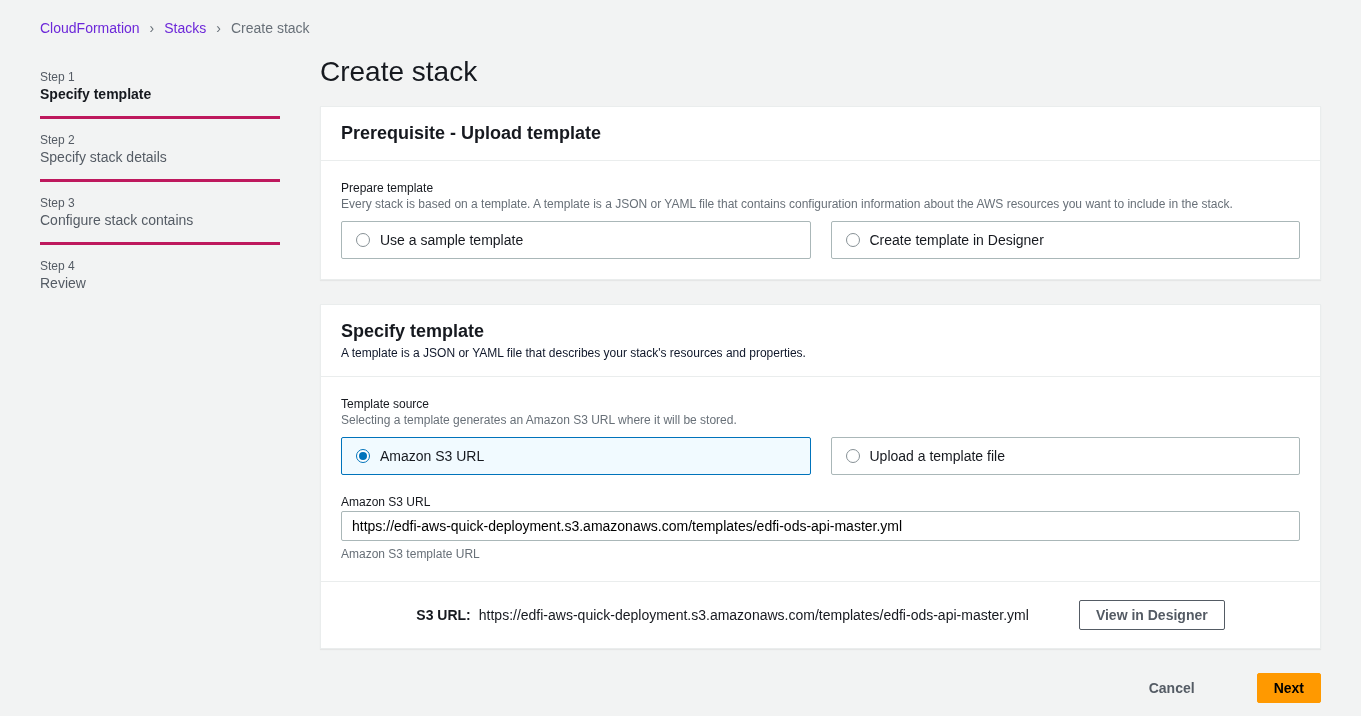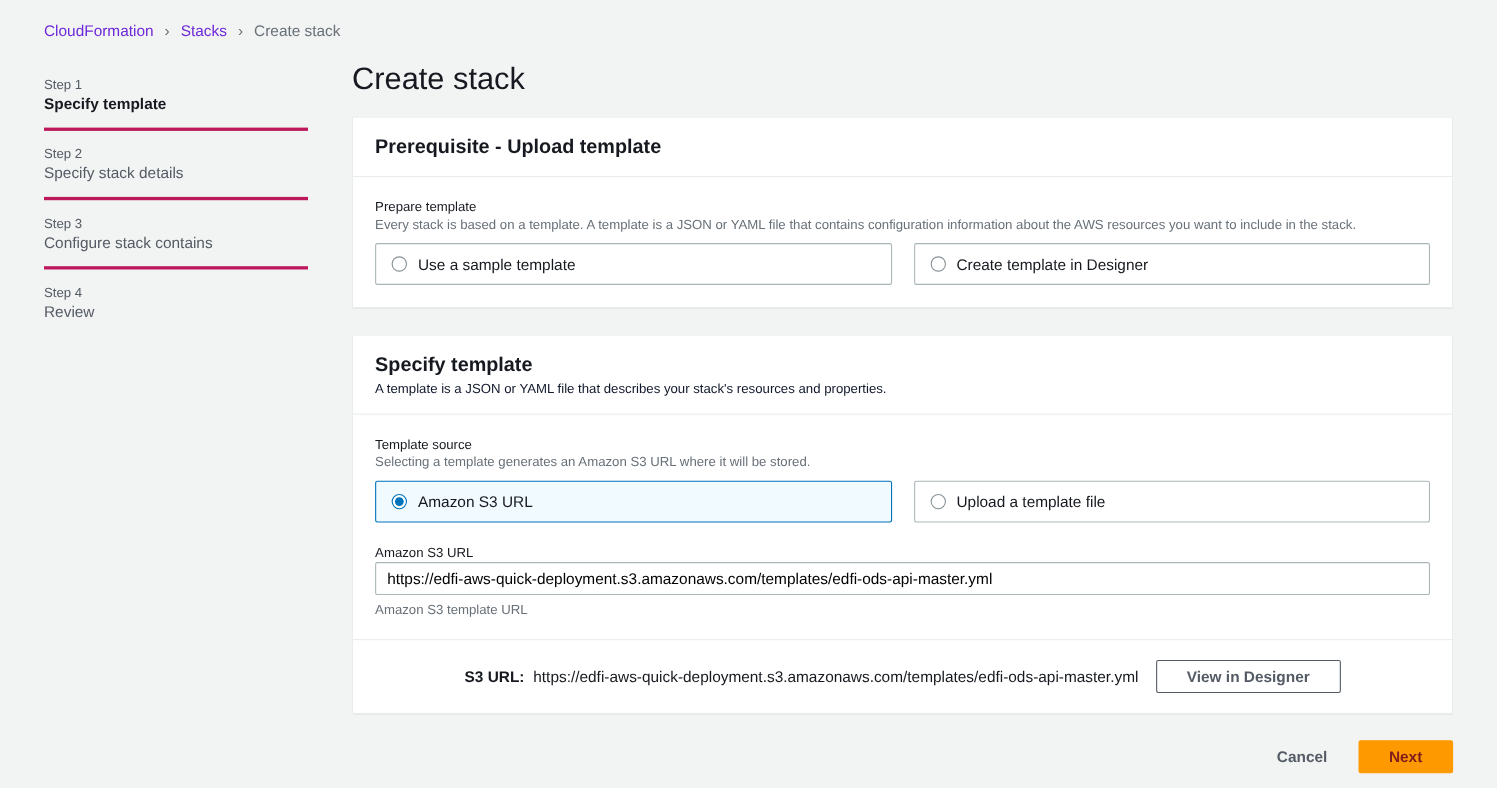--- a/index.html
+++ b/index.html
@@ -175,42 +175,43 @@
       gap: 8px;
       align-items: center;
       font-size: 14px;
     }
     .s3-url-label {
       font-weight: 700;
     }
     .btn {
       border: 1px solid #545b64;
       background: #fff;
-      padding: 6px 27px;
+      padding: 6px 16px;
       border-radius: 2px;
       font-size: 14px;
       font-weight: 700;
       cursor: pointer;
       color: #545b64;
       font-family: inherit;
+      margin-left: 34px;
     }
     .btn-link {
       border: none;
       background: none;
       color: #545b64;
       font-weight: 700;
       padding: 6px 20px;
       cursor: pointer;
       font-size: 14px;
       font-family: inherit;
     }
     .btn-primary {
       background: #ff9900;
       border-color: #ff9900;
-      color: #7f1d1d;
+      color: #000000;
     }
     .actions {
       display: flex;
       justify-content: flex-end;
       gap: 8px;
       margin-top: 16px;
     }
     .section-spacer {
       margin-top: 20px;
     }

